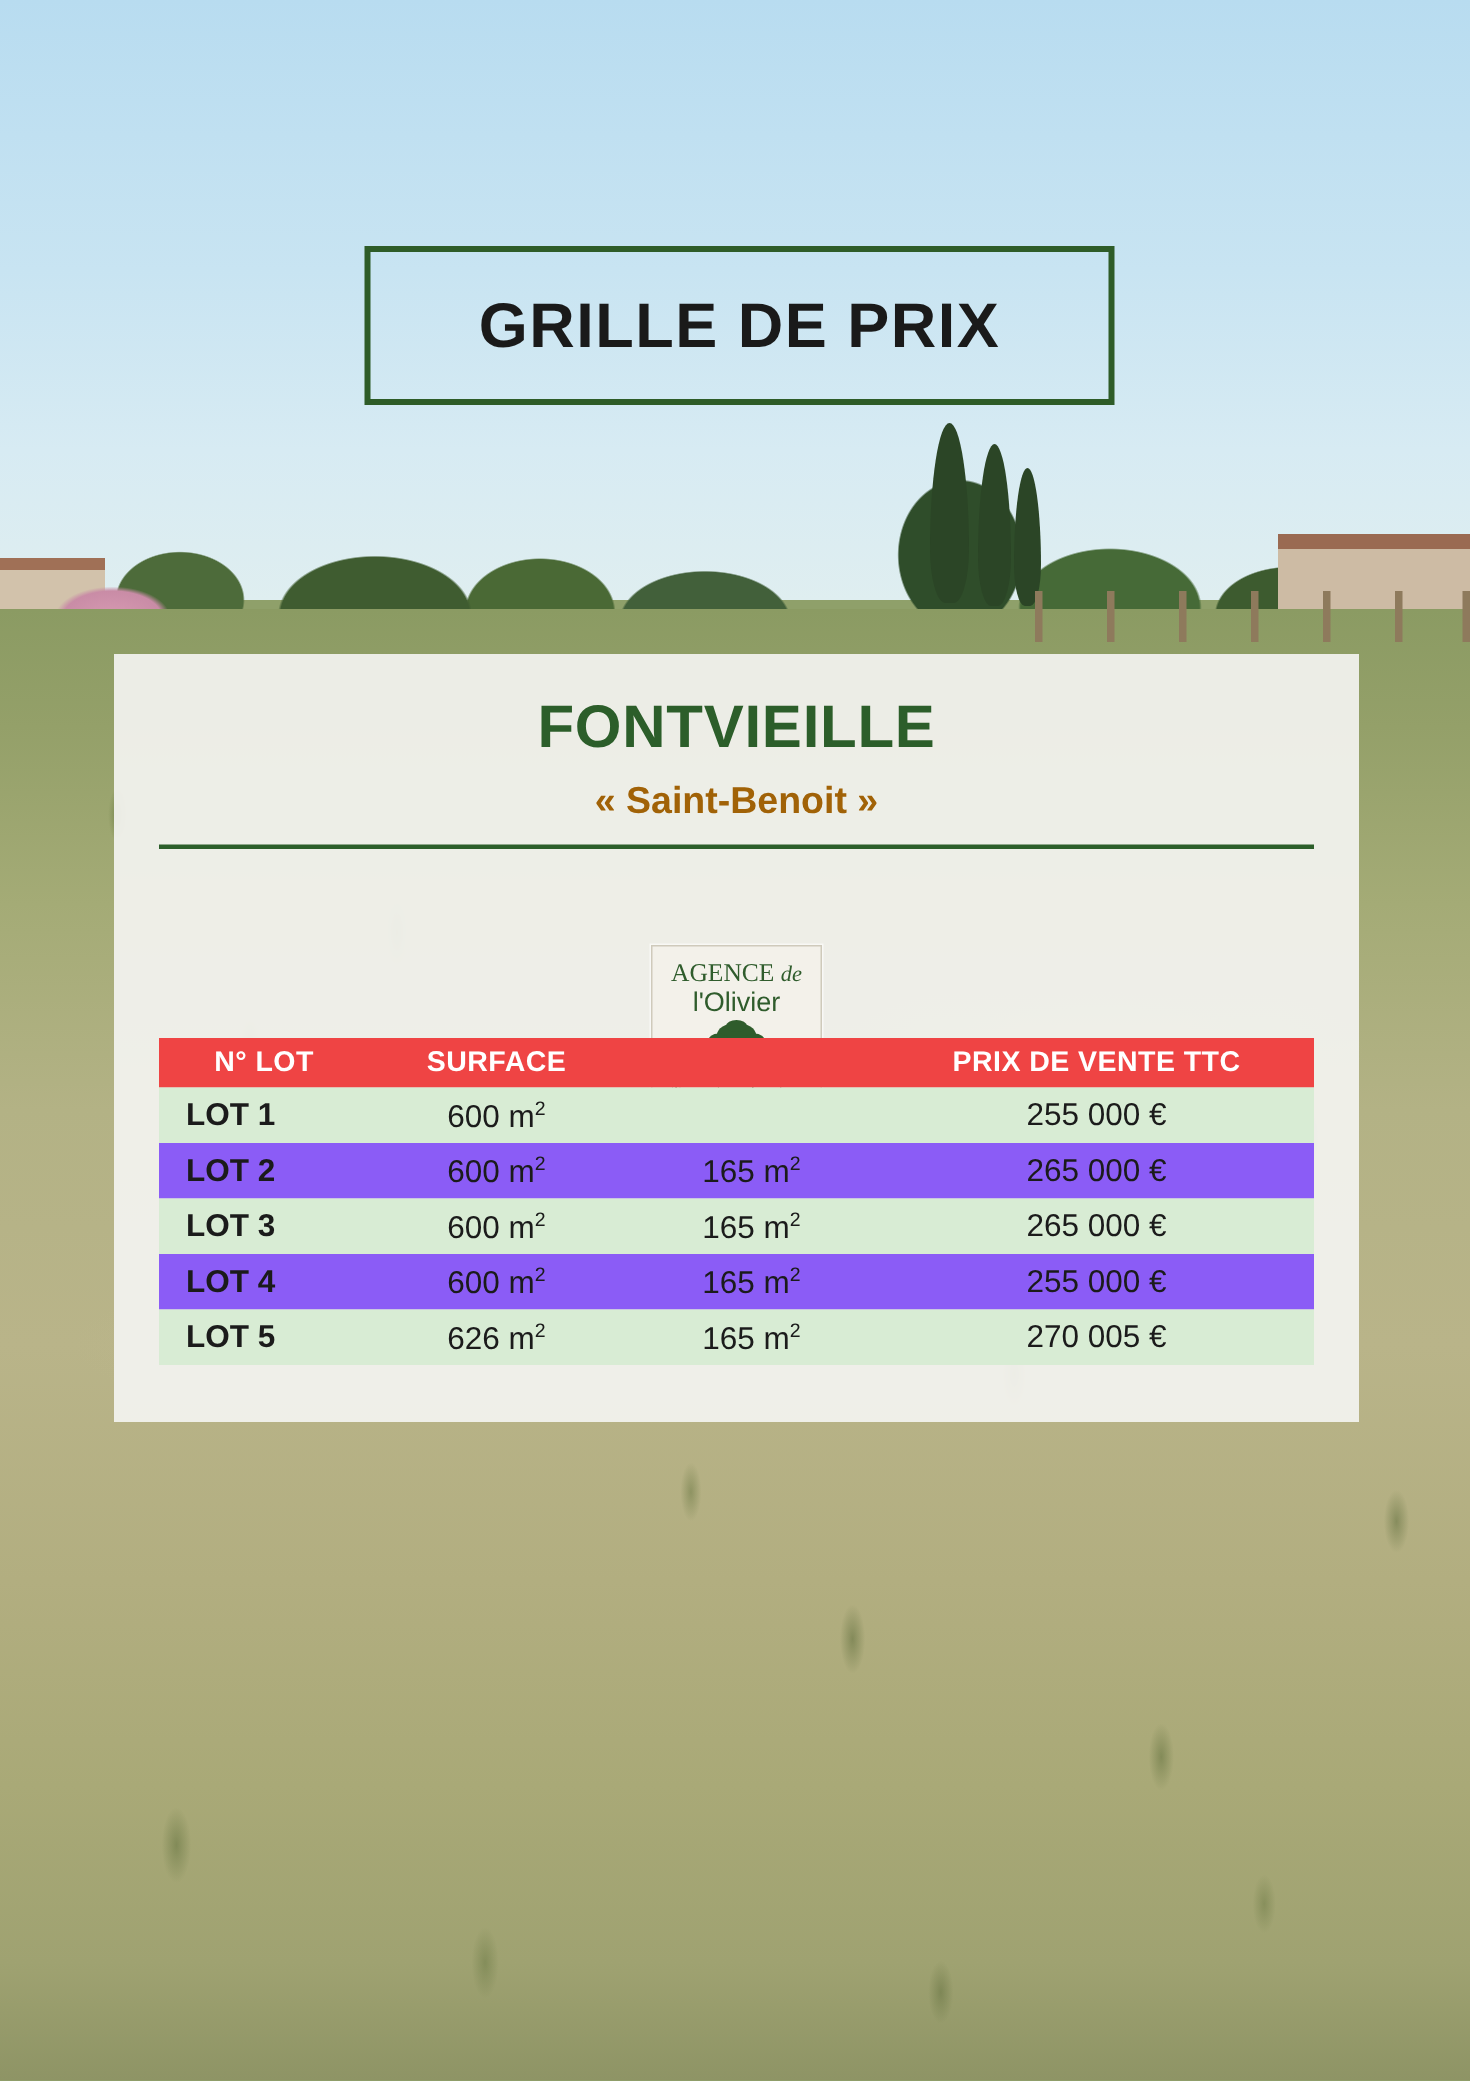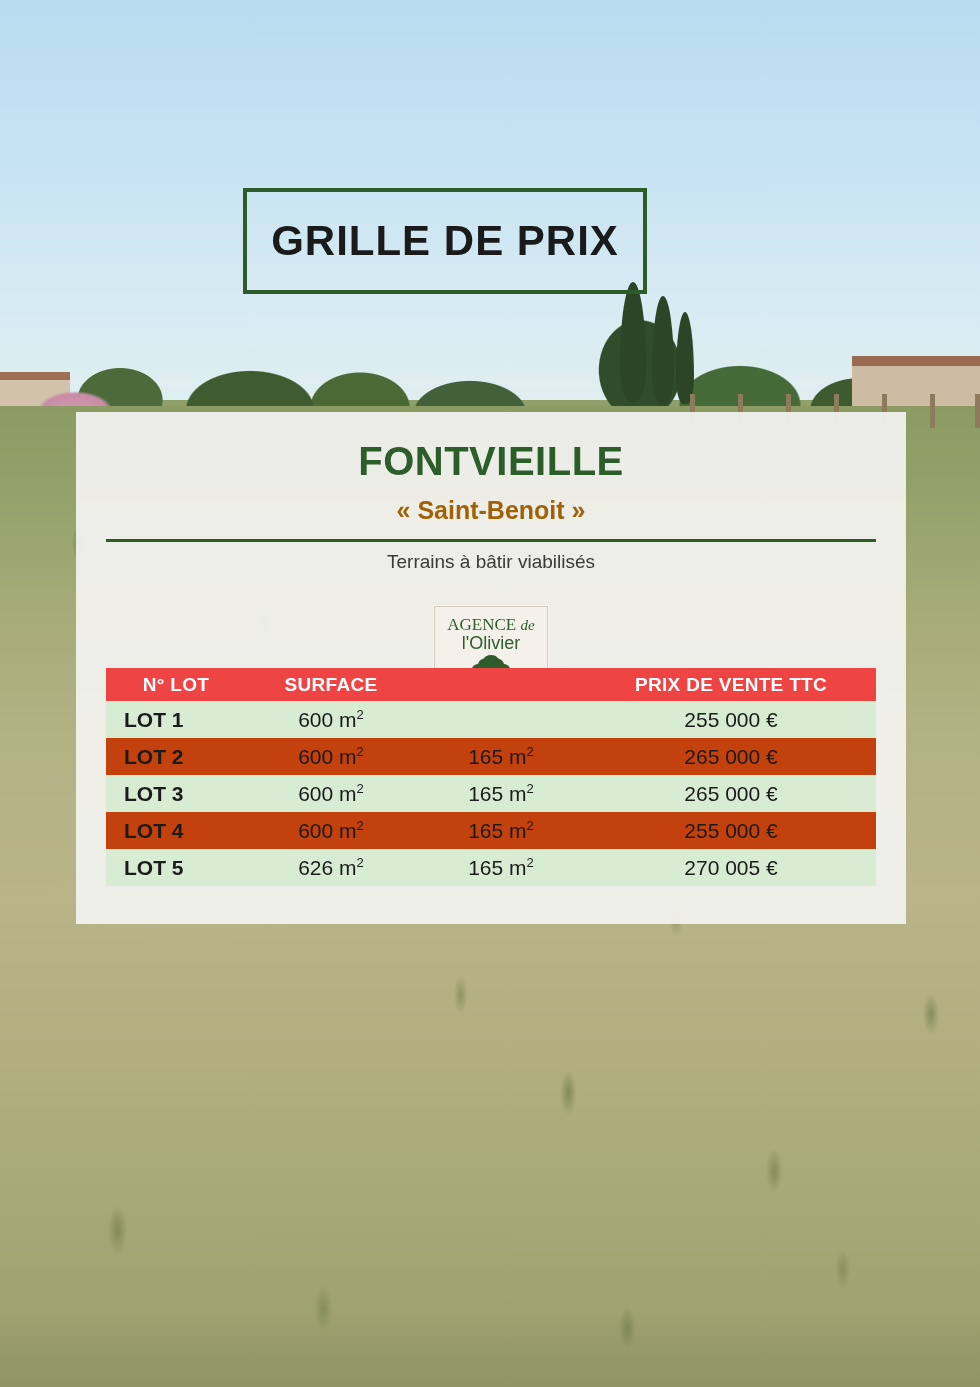--- a/index.html
+++ b/index.html
@@ -114,40 +114,39 @@
   .fence span {
     position: absolute;
     top: 0; width: 5px; height: 34px;
     background: #8e7a5c;
   }
 
   
   .title-box {
     position: absolute;
     left: 243px; top: 164px;
-    width: 404px; height: 106px;
+    width: 500px; height: 106px;
     border: 4px solid #2e5c28;
     box-sizing: border-box;
     display: flex;
     align-items: center;
     justify-content: center;
-    margin-top: 24px;
   }
   .title-box h1 {
     margin: 0;
     font-size: 42px;
     font-weight: bold;
     letter-spacing: 1px;
     color: #1a1a1a;
   }
 
   
   .panel {
     position: absolute;
-    left: 76px; top: 412px;
+    left: 76px; top: 436px;
     width: 830px; height: 512px;
     background: rgba(243,243,240,0.93);
     box-sizing: border-box;
   }
   .panel h2 {
     margin: 0;
     padding-top: 27px;
     text-align: center;
     font-size: 40px;
     font-weight: bold;
@@ -231,21 +230,21 @@
     height: 31px;
     text-align: center;
   }
   table.grid td {
     height: 35px;
     text-align: center;
     color: #1b1b1b;
     font-size: 21px;
   }
   table.grid tr.odd td { background: #d8ecd4; }
-  table.grid tr.even td { background: #c2410c; }
+  table.grid tr.even td { background: #8b5cf6; }
   table.grid td.lot {
     font-weight: bold;
     text-align: left;
     padding-left: 18px;
     margin-left: 36px;
   }
   .col1 { width: 140px; }
   .col2 { width: 170px; }
   .col3 { width: 170px; }
   .col4 { width: 290px; }
@@ -278,21 +277,20 @@
 
 <div class="title-box">
   <h1>GRILLE DE PRIX</h1>
 </div>
 
 <div class="panel">
 
   <h2>FONTVIEILLE</h2>
   <h3>« Saint-Benoit »</h3>
   <div class="rule"></div>
-  <p class="subtitle">Terrains à bâtir viabilisés</p>
 
   <div class="logo">
     <div class="l1">
       <span>AGENCE</span>
       <span class="sm">de</span>
     </div>
     <div class="l2">l'Olivier</div>
     <svg class="tree" viewBox="0 0 46 40">
       <path d="M23 40 L23 22" stroke="#2f5c2c" stroke-width="2" fill="none"></path>
       <path d="M23 28 L16 22 M23 26 L30 20" stroke="#2f5c2c" stroke-width="1.4" fill="none"></path>

